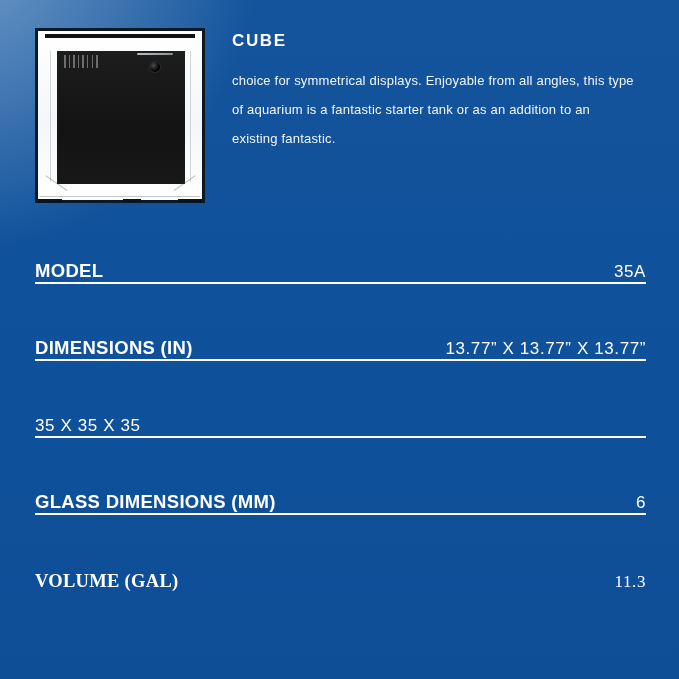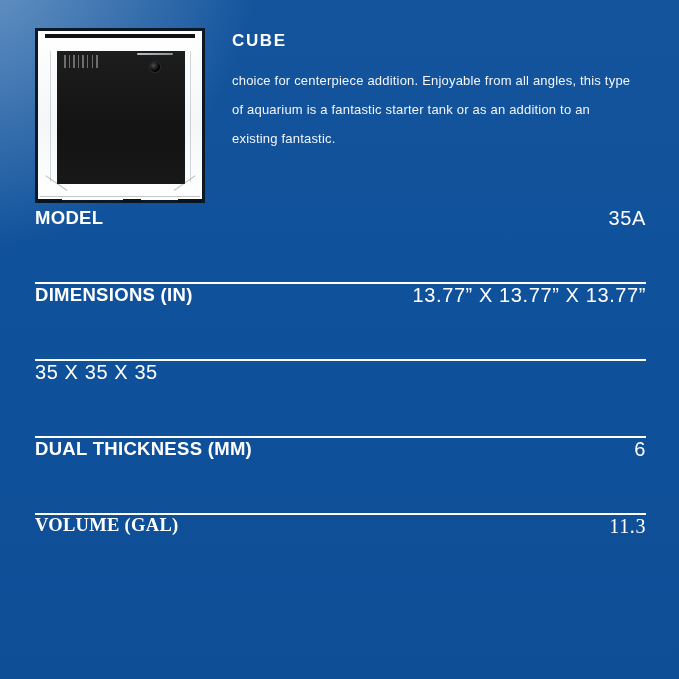--- a/index.html
+++ b/index.html
@@ -54,26 +54,26 @@
   .title{
     margin:0;font-size:17px;font-weight:700;letter-spacing:1.6px;line-height:20px;
   }
   .desc{margin-top:15px;font-size:13px;letter-spacing:0.2px;color:#f2f6fa;}
   .desc div{line-height:29px;white-space:nowrap;font-weight:400;}
 
   
   .specs{position:absolute;left:35px;right:33px;top:207px;}
   .row{
     height:77px;box-sizing:border-box;
-    display:flex;align-items:flex-start;justify-content:space-between;
+    display:flex;align-items:flex-end;justify-content:space-between;
     border-bottom:2px solid #ffffff;
   }
   .row:last-child{border-bottom:none;font-family:Liberation Serif, serif;}
   .label{font-size:18.5px;font-weight:700;letter-spacing:0.3px;}
-  .value{font-size:20px;font-weight:400;letter-spacing:0.6px;text-align:right;}
+  .value{font-size:17px;font-weight:400;letter-spacing:0.6px;text-align:right;}
 </style>
 </head>
 <body>
 
 <div class="page">
 
   <div class="photo">
     <div class="rim"></div>
     <div class="panel">
       <div class="vents"></div>
@@ -86,40 +86,40 @@
     <div class="diag r"></div>
     <div class="baseline"></div>
     <div class="foot fl"></div>
     <div class="foot fc"></div>
     <div class="foot fr"></div>
   </div>
 
   <div class="header-text">
     <h1 class="title">CUBE</h1>
     <div class="desc">
-      <div>choice for centerpiece addition. Enjoyable from all angles, this type</div>
+      <div>choice for symmetrical displays. Enjoyable from all angles, this type</div>
       <div>of aquarium is a fantastic starter tank or as an addition to an</div>
       <div>existing fantastic.</div>
     </div>
   </div>
 
   <div class="specs">
     <div class="row">
       <div class="label">MODEL</div>
       <div class="value">35A</div>
     </div>
     <div class="row">
       <div class="label">DIMENSIONS (IN)</div>
       <div class="value">13.77” X 13.77” X 13.77”</div>
     </div>
     <div class="row">
       <div class="value">35 X 35 X 35</div>
     </div>
     <div class="row">
-      <div class="label">DUAL THICKNESS (MM)</div>
+      <div class="label">GLASS DIMENSIONS (MM)</div>
       <div class="value">6</div>
     </div>
     <div class="row">
       <div class="label">VOLUME (GAL)</div>
       <div class="value">11.3</div>
     </div>
   </div>
 
 </div>
 

